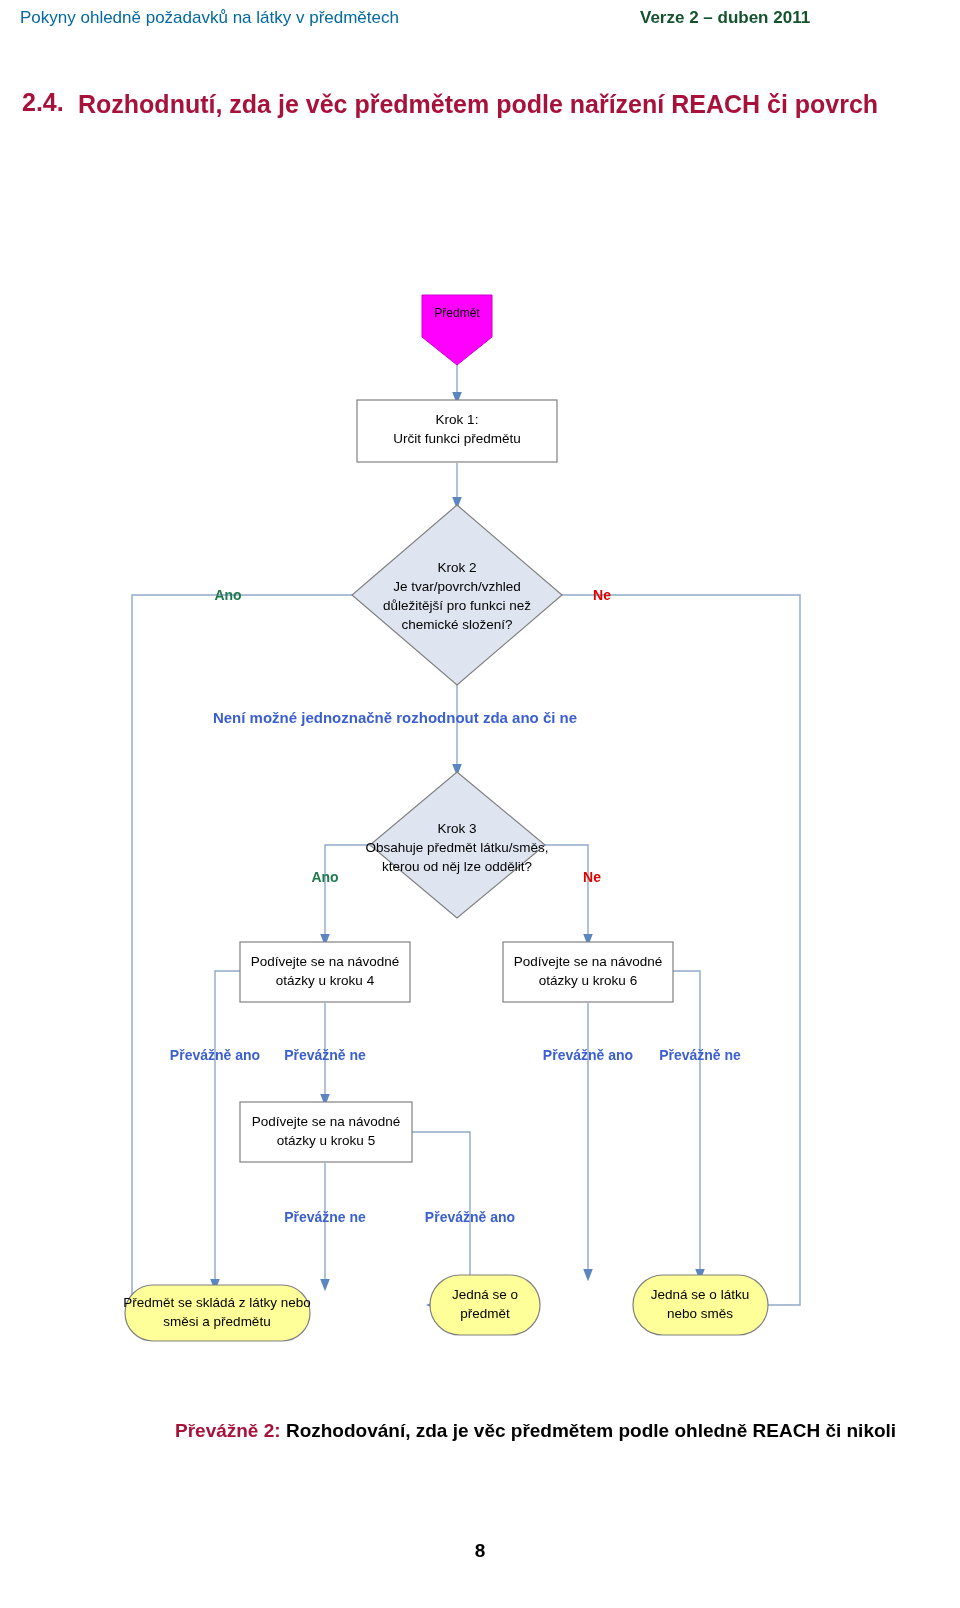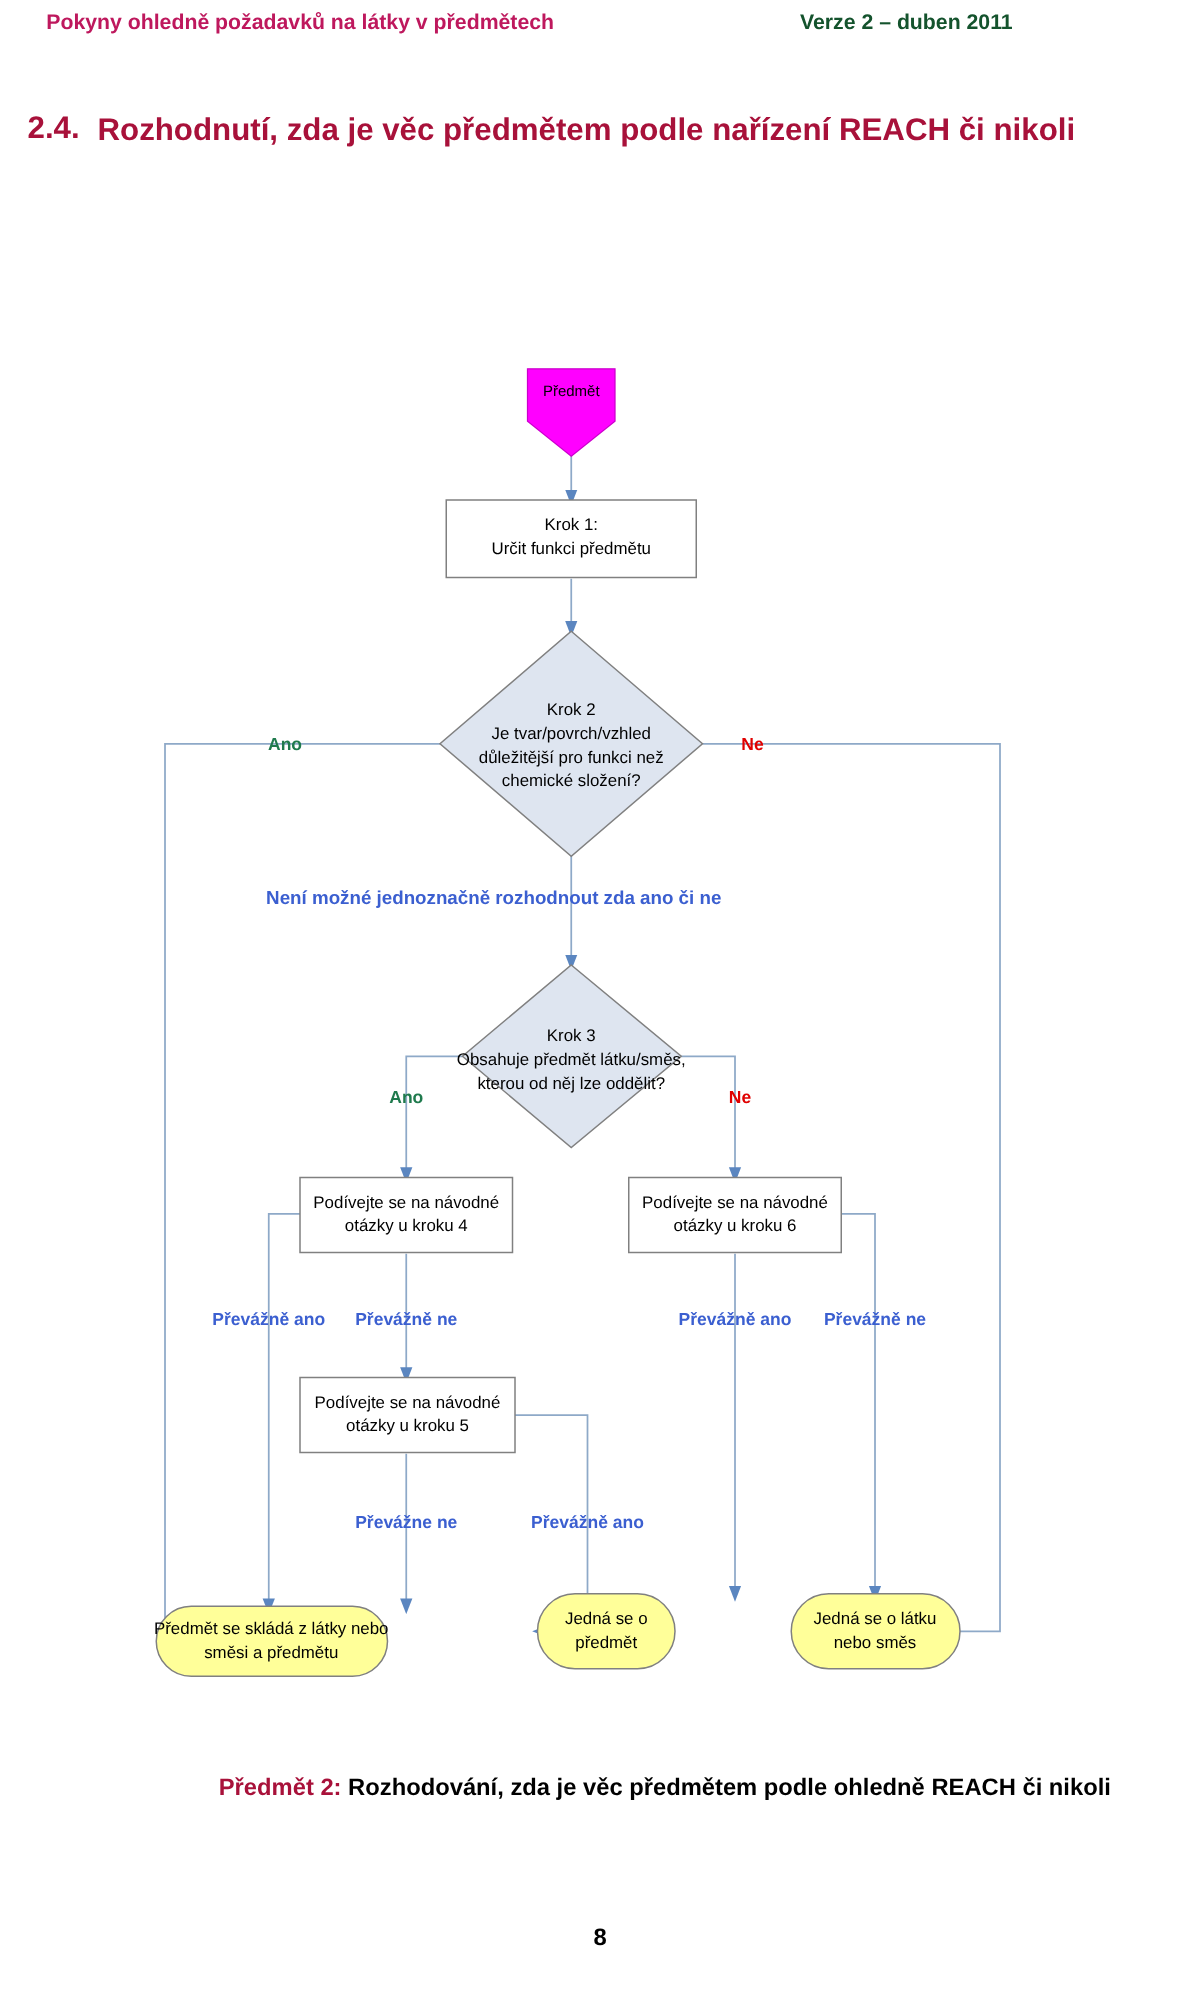--- a/index.html
+++ b/index.html
@@ -5,21 +5,21 @@
   html,body{margin:0;padding:0;}
   body{
     width:960px;height:1608px;background:#ffffff;
     font-family:"Liberation Sans", sans-serif;
     color:#000;position:relative;overflow:hidden;
   }
   .page{position:absolute;inset:0;}
 
   
   .hdr{position:absolute;left:20px;top:8px;right:20px;height:30px;}
-  .hdr-left{position:absolute;left:17px;top:0;font-size:17px;font-weight:bold;color:#be185d;white-space:nowrap;}
+  .hdr-left{position:absolute;left:0;top:0;font-size:17px;font-weight:normal;color:#0369a1;white-space:nowrap;}
   .hdr-right{position:absolute;left:620px;top:0;font-size:17px;font-weight:bold;color:#14532d;white-space:nowrap;}
 
   
   .sec-num{position:absolute;left:22px;top:88px;font-size:25px;font-weight:bold;color:#a8113a;}
   .sec-title{position:absolute;left:78px;top:88px;width:860px;font-size:25px;font-weight:bold;color:#a8113a;line-height:1.28;}
   .lead{position:absolute;left:22px;top:178px;width:905px;font-size:19px;color:#000;line-height:1.35;}
 
   
   .chart{position:absolute;left:0px;top:285px;width:930px;height:1090px;}
   .chart svg{display:block;}
@@ -44,21 +44,21 @@
 <body>
 
 <div class="page">
 
   <div class="hdr">
     <div class="hdr-left">Pokyny ohledně požadavků na látky v předmětech</div>
     <div class="hdr-right">Verze 2 – duben 2011</div>
   </div>
 
   <div class="sec-num">2.4.</div>
-  <div class="sec-title">Rozhodnutí, zda je věc předmětem podle nařízení REACH či nikoli</div>
+  <div class="sec-title">Rozhodnutí, zda je věc předmětem podle nařízení REACH či povrch</div>
 
   <div class="chart">
     <svg width="960" height="1090" viewBox="0 0 960 1090" xmlns="http://www.w3.org/2000/svg">
       <defs>
         <marker id="ah" markerWidth="9" markerHeight="9" refX="4.5" refY="4.5" orient="auto">
           <path d="M0,1 L9,4.5 L0,8 Z" fill="#5B86C0"></path>
         </marker>
       </defs>
 
       <g stroke="#8EA9C8" stroke-width="1.4" fill="none">
@@ -163,19 +163,19 @@
 
       <g>
         <rect x="633" y="990" width="135" height="60" rx="30" ry="30" fill="#FFFF99" stroke="#808080" stroke-width="1.2"></rect>
         <text class="nt" x="700" y="1014" text-anchor="middle">Jedná se o látku</text>
         <text class="nt" x="700" y="1033" text-anchor="middle">nebo směs</text>
       </g>
     </svg>
   </div>
 
   <div class="cap">
-    <span class="capnum">Předmět 2:</span>
+    <span class="capnum">Převážně 2:</span>
     <span>Rozhodování, zda je věc předmětem podle ohledně REACH či nikoli</span>
   </div>
 
   <div class="pageno">8</div>
 
 </div>
 
 </body></html>

